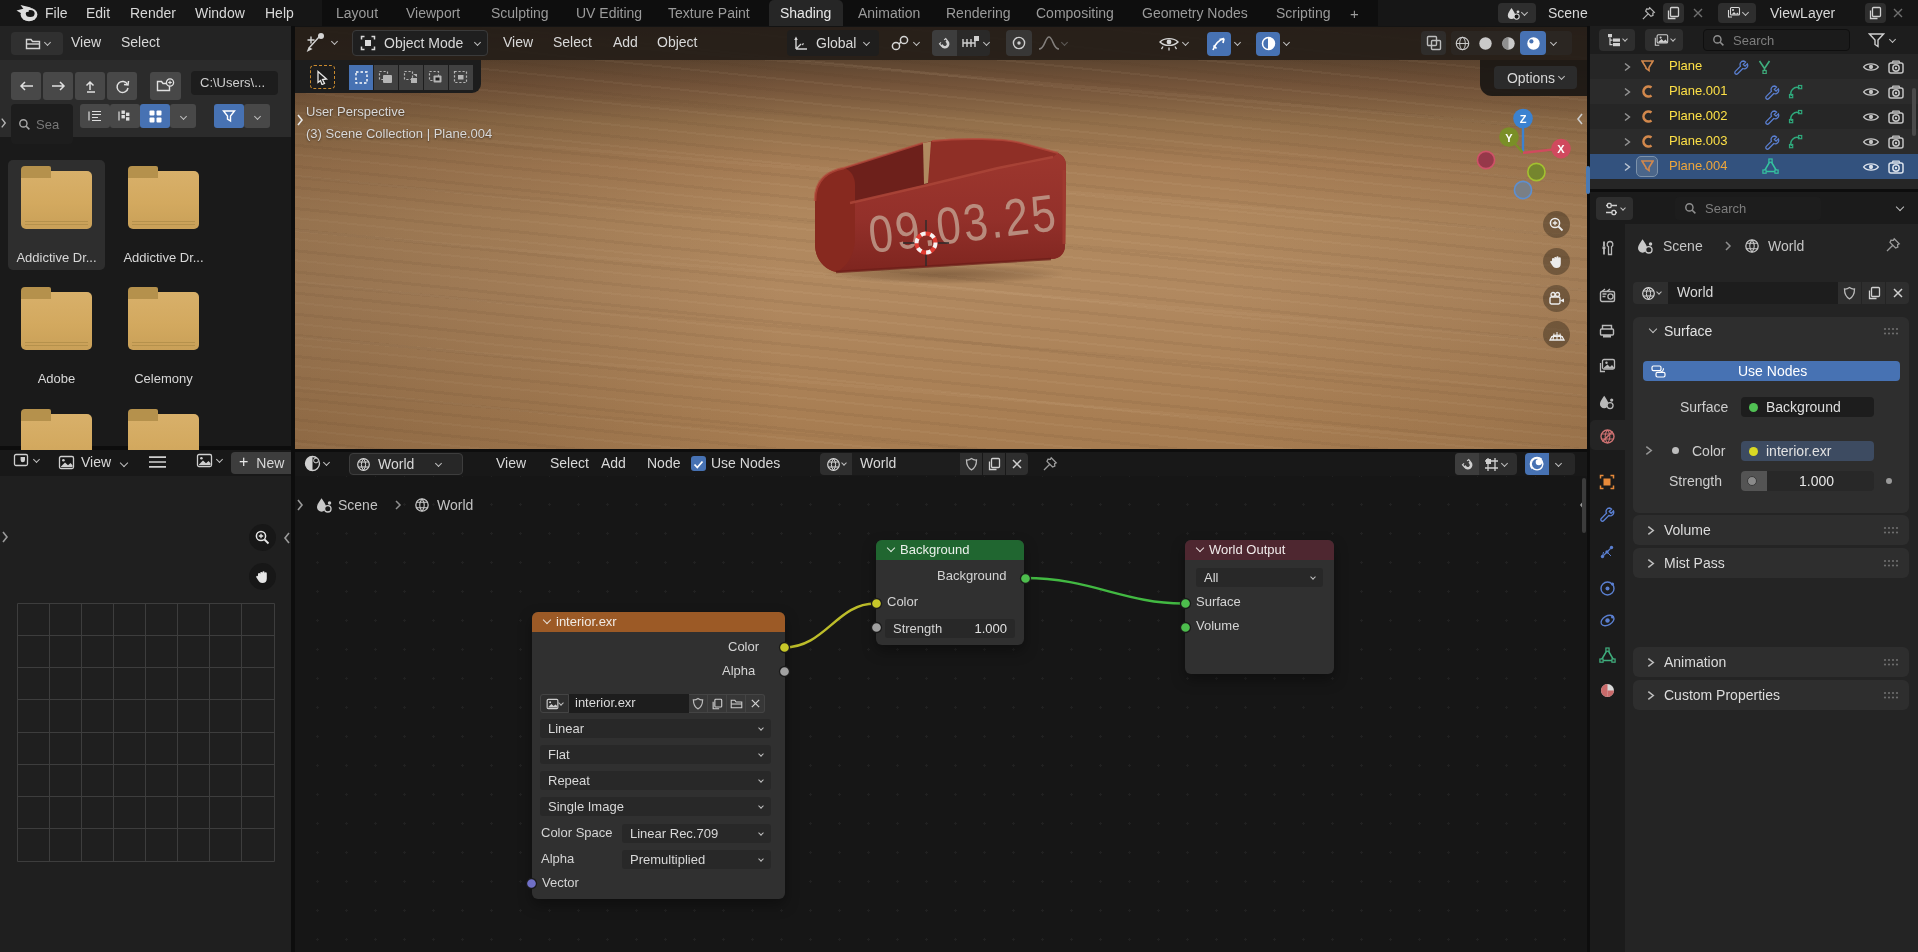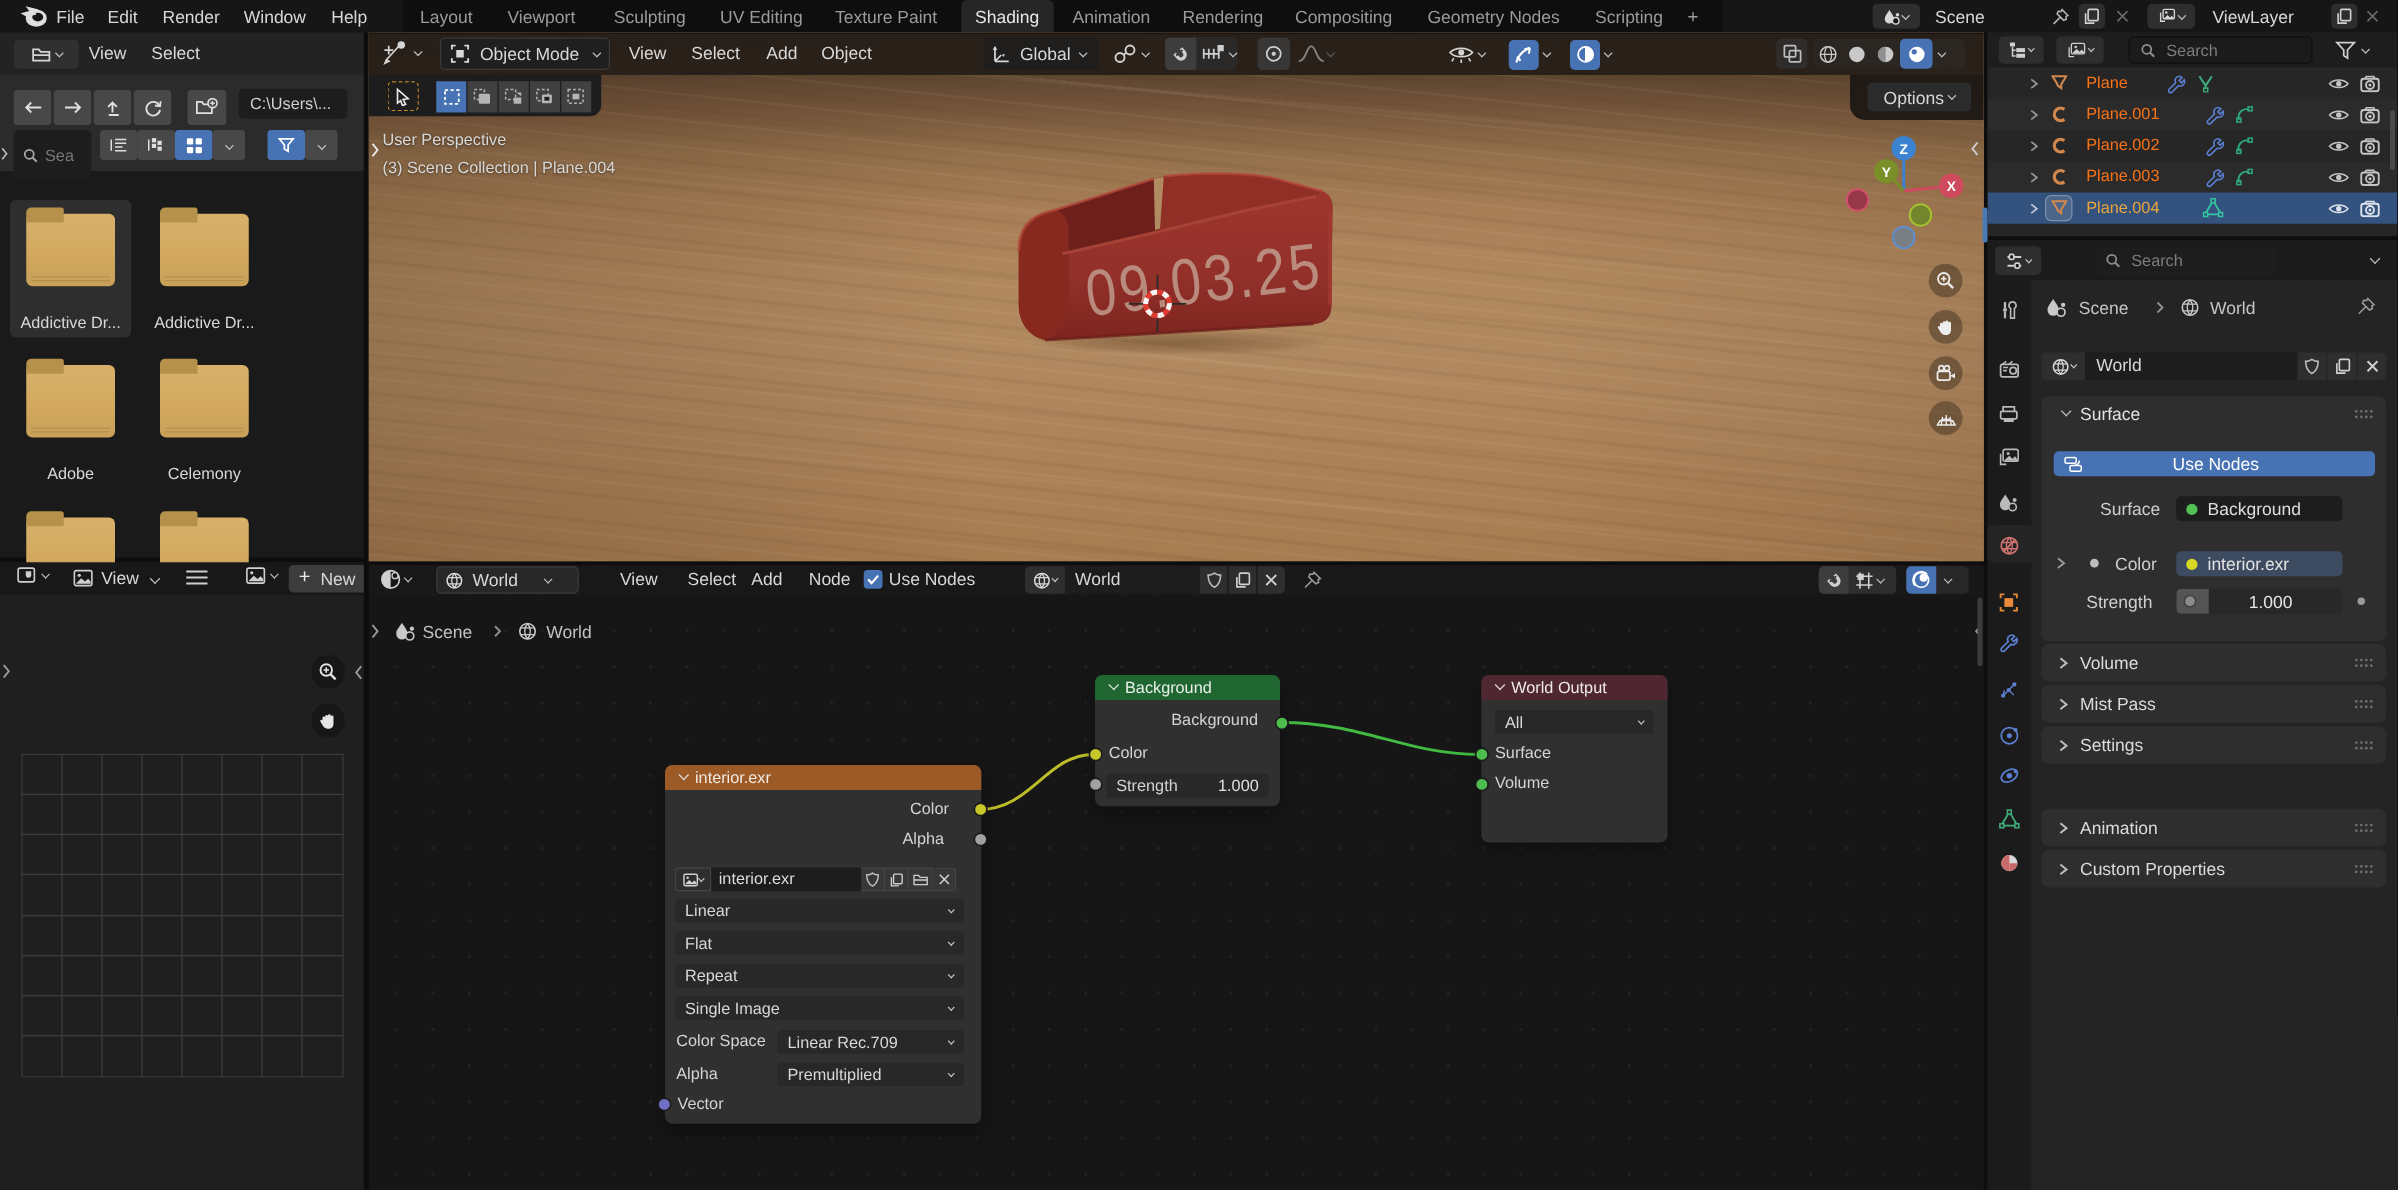--- a/index.html
+++ b/index.html
@@ -21,21 +21,21 @@
 .flbl{color:#d8d8d8;font-size:13px;text-align:center;white-space:nowrap;overflow:hidden}
 .gizbtn{width:27px;height:27px;border-radius:50%;background:rgba(16,16,16,.55);display:flex;align-items:center;justify-content:center}
 .gizbtn2{width:27px;height:27px;border-radius:50%;background:rgba(35,26,17,.38);display:flex;align-items:center;justify-content:center}
 .shb{width:23px;height:24px;justify-content:center;border-radius:4px}
 .selb{width:24px;height:25px;background:#414141;display:flex;align-items:center;justify-content:center;margin-right:1px;border-radius:0}
 .nbt{width:19px;height:19px;background:#373737;border:1px solid #444;border-left:none;display:flex;align-items:center;justify-content:center}
 .ndd{position:absolute;left:8px;width:231px;height:19px;background:#282828;border-radius:3px;display:flex;align-items:center;justify-content:space-between;padding:0 8px;color:#d8d8d8;font-size:13px}
 .olrow{position:absolute;left:0;width:328px;height:25px}
 .olarr{position:absolute;left:33px;top:8px}
 .olic{position:absolute;left:51px;top:6px}
-.olname{position:absolute;left:79px;top:4px;color:#f97316;font-size:13px;white-space:nowrap}
+.olname{position:absolute;left:79px;top:4px;color:#fde047;font-size:13px;white-space:nowrap}
 .oleye{position:absolute;left:272px;top:6px}
 .olcam{position:absolute;left:298px;top:6px}
 .ptab{left:9px}
 .ppanel{position:absolute;left:43px;width:276px;height:30px;background:#2e2e2e;border-radius:6px}
 .parr{position:absolute;left:13px;top:10px}
 .ptitle{position:absolute;left:31px;top:7px;color:#dcdcdc;font-size:14px;white-space:nowrap}
 .grip2{position:absolute;right:10px;top:11px}
 </style></head>
 <body>
 <div id="stage">
@@ -1131,38 +1131,20 @@
             <circle cx="6" cy="2" r="1.1"></circle>
             <circle cx="10" cy="2" r="1.1"></circle>
             <circle cx="14" cy="2" r="1.1"></circle>
             <circle cx="2" cy="6.5" r="1.1"></circle>
             <circle cx="6" cy="6.5" r="1.1"></circle>
             <circle cx="10" cy="6.5" r="1.1"></circle>
             <circle cx="14" cy="6.5" r="1.1"></circle>
           </g>
         </svg>
       </div>
-    <div class="ppanel" style="top:389px">
-        <svg class="parr" width="9" height="11" viewBox="0 0 8 10">
-          <path d="M2,1.5 L6.5,5 L2,8.5" fill="none" stroke="#bdbdbd" stroke-width="1.4"></path>
-        </svg>
-        <span class="ptitle">Settings</span>
-        <svg class="grip2" width="16" height="9">
-          <g fill="#6e6e6e">
-            <circle cx="2" cy="2" r="1.1"></circle>
-            <circle cx="6" cy="2" r="1.1"></circle>
-            <circle cx="10" cy="2" r="1.1"></circle>
-            <circle cx="14" cy="2" r="1.1"></circle>
-            <circle cx="2" cy="6.5" r="1.1"></circle>
-            <circle cx="6" cy="6.5" r="1.1"></circle>
-            <circle cx="10" cy="6.5" r="1.1"></circle>
-            <circle cx="14" cy="6.5" r="1.1"></circle>
-          </g>
-        </svg>
-      </div>
     <div class="ppanel" style="top:455px">
         <svg class="parr" width="9" height="11" viewBox="0 0 8 10">
           <path d="M2,1.5 L6.5,5 L2,8.5" fill="none" stroke="#bdbdbd" stroke-width="1.4"></path>
         </svg>
         <span class="ptitle">Animation</span>
         <svg class="grip2" width="16" height="9">
           <g fill="#6e6e6e">
             <circle cx="2" cy="2" r="1.1"></circle>
             <circle cx="6" cy="2" r="1.1"></circle>
             <circle cx="10" cy="2" r="1.1"></circle>

